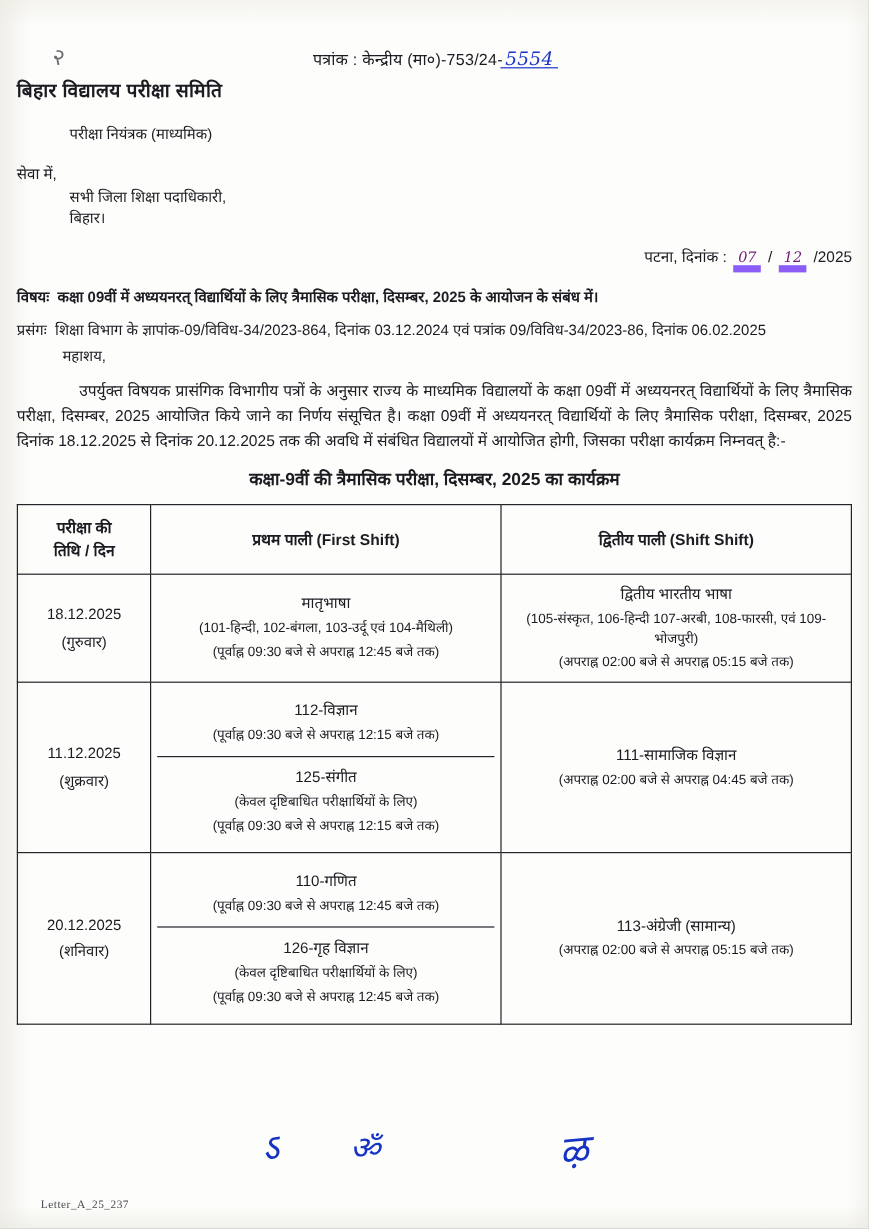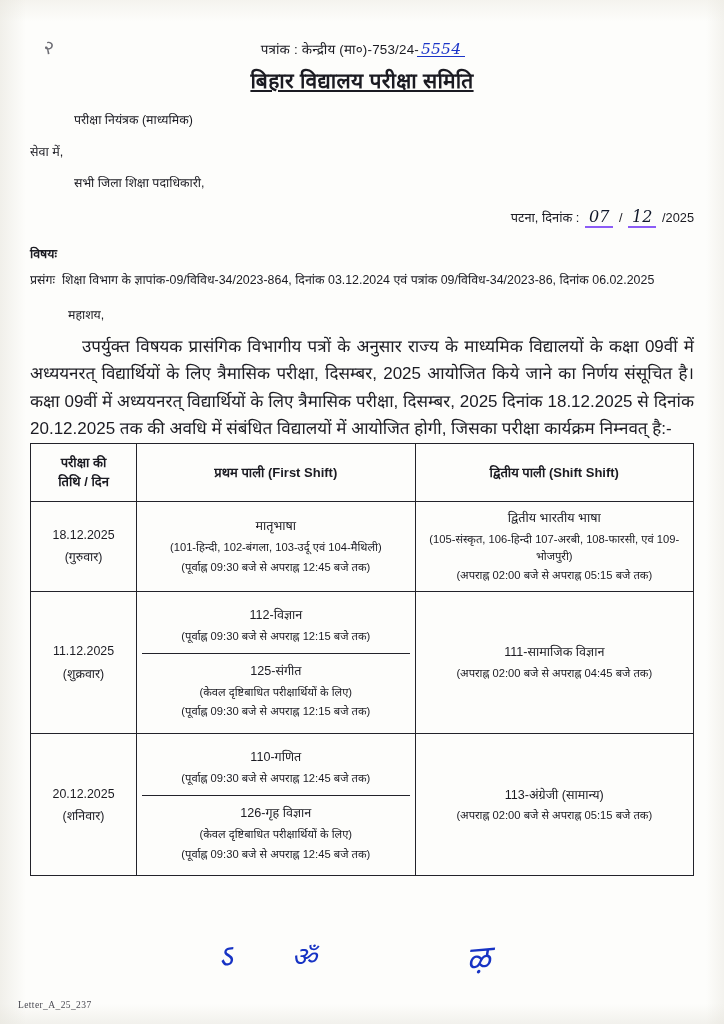--- a/index.html
+++ b/index.html
@@ -24,21 +24,21 @@
     inset: 0;
     background:
       linear-gradient(90deg, rgba(230,228,220,0.55) 0px, rgba(253,253,251,0) 26px),
       linear-gradient(180deg, rgba(236,234,226,0.5) 0px, rgba(253,253,251,0) 22px),
       linear-gradient(0deg, rgba(228,226,218,0.45) 0px, rgba(253,253,251,0) 20px),
       linear-gradient(270deg, rgba(232,230,222,0.45) 0px, rgba(253,253,251,0) 18px);
     pointer-events: none;
   }
   .content {
     position: relative;
-    padding: 0 30px;
+    padding: 0 14px;
     color: #1b1b22;
     font-size: 12.4px;
     line-height: 1.5;
   }
 
   
   .memo-line {
     text-align: center;
     margin-top: 38px;
     font-size: 13.4px;
@@ -56,59 +56,57 @@
   .memo-num-hand::after {
     content: "";
     position: absolute;
     left: -2px;
     right: -2px;
     bottom: 1px;
     height: 1px;
     background: #1b34c8;
   }
   .org-title {
-    text-align: center;
-    font-size: 21px;
+    font-size: 16px;
     font-weight: bold;
     margin-top: 4px;
     letter-spacing: .3px;
-    text-decoration: underline;
   }
 
   .corner-mark {
     position: absolute;
     left: 44px;
     top: 34px;
     font-size: 19px;
     color: #6d6d74;
     transform: rotate(16deg);
     font-family: "DejaVu Serif", serif;
   }
 
   
   .blk {
     margin-top: 14px;
   }
   .lbl {
     font-size: 12.6px;
   }
-  .indent1 { padding-left: 44px; margin-top: 12px; }
+  .indent1 { padding-left: 44px; }
 
   .place-date {
     text-align: right;
     margin-top: 12px;
     font-size: 12.8px;
     white-space: nowrap;
   }
   .hand {
-    color: #0f172a;
+    color: #701a75;
     font-family: "DejaVu Serif", serif;
     font-style: italic;
-    font-size: 16px;
-    border-bottom: 2px solid #8b5cf6;
+    font-size: 12px;
+    border-bottom: 6px solid #8b5cf6;
     padding: 0 4px;
     margin: 0 2px;
   }
 
   .subject-row {
     margin-top: 16px;
     display: flex;
     gap: 7px;
     align-items: center;
   }
@@ -117,26 +115,26 @@
 
   .ref-row {
     margin-top: 8px;
     display: flex;
     gap: 7px;
     align-items: center;
   }
   .ref-row .k { white-space: nowrap; }
   .ref-row .v { text-align: justify; }
 
-  .salute { margin-top: 16px; padding-left: 38px; }
+  .salute { margin-top: 4px; padding-left: 38px; }
 
   .body-para {
     margin-top: 8px;
     text-align: justify;
-    font-size: 17px;
+    font-size: 13px;
     line-height: 1.62;
   }
   .body-para .ind { display: inline-block; width: 52px; }
 
   .table-caption {
     text-align: center;
     font-weight: bold;
     font-size: 14.5px;
     margin-top: 12px;
     margin-bottom: 8px;
@@ -173,21 +171,21 @@
     padding: 7px 4px 8px;
   }
   .inner-last {
     padding: 8px 4px 6px;
   }
   td.nopad { padding: 0; }
 
   
   .footer {
     position: absolute;
-    left: 18px;
+    left: 34px;
     bottom: 14px;
     font-size: 9.5px;
     color: #4a4a52;
     font-family: "Liberation Serif", serif;
     letter-spacing: .4px;
   }
   .sig-layer {
     position: absolute;
     left: 0;
     right: 0;
@@ -221,43 +219,46 @@
 
     <div class="org-title">बिहार विद्यालय परीक्षा समिति</div>
 
     <div class="blk">
       <div class="indent1">परीक्षा नियंत्रक (माध्यमिक)</div>
     </div>
 
     <div class="blk">
       <div class="lbl">सेवा में,</div>
       <div class="indent1">सभी जिला शिक्षा पदाधिकारी,</div>
+      <div class="indent1">बिहार।</div>
     </div>
 
     <div class="place-date">
       <span>पटना, दिनांक :</span>
       <span class="hand">07</span>
       <span>/</span>
       <span class="hand">12</span>
       <span>/2025</span>
     </div>
 
     <div class="subject-row">
       <span class="k">विषयः</span>
+      <span class="v">कक्षा 09वीं में अध्ययनरत् विद्यार्थियों के लिए त्रैमासिक परीक्षा, दिसम्बर, 2025 के आयोजन के संबंध में।</span>
     </div>
 
     <div class="ref-row">
       <span class="k">प्रसंगः</span>
       <span class="v">शिक्षा विभाग के ज्ञापांक-09/विविध-34/2023-864, दिनांक 03.12.2024 एवं पत्रांक 09/विविध-34/2023-86, दिनांक 06.02.2025</span>
     </div>
 
     <div class="salute">महाशय,</div>
 
     <div class="body-para"><span class="ind"></span><span>उपर्युक्त विषयक प्रासंगिक विभागीय पत्रों के अनुसार राज्य के माध्यमिक विद्यालयों के कक्षा 09वीं में अध्ययनरत् विद्यार्थियों के लिए त्रैमासिक परीक्षा, दिसम्बर, 2025 आयोजित किये जाने का निर्णय संसूचित है। कक्षा 09वीं में अध्ययनरत् विद्यार्थियों के लिए त्रैमासिक परीक्षा, दिसम्बर, 2025 दिनांक 18.12.2025 से दिनांक 20.12.2025 तक की अवधि में संबंधित विद्यालयों में आयोजित होगी, जिसका परीक्षा कार्यक्रम निम्नवत् है:-</span></div>
 
+    <div class="table-caption">कक्षा-9वीं की त्रैमासिक परीक्षा, दिसम्बर, 2025 का कार्यक्रम</div>
 
     <table class="sched">
       <colgroup>
           <col class="c1">
           <col class="c2">
           <col class="c3">
         </colgroup>
       <thead>
         <tr>
           <th>

